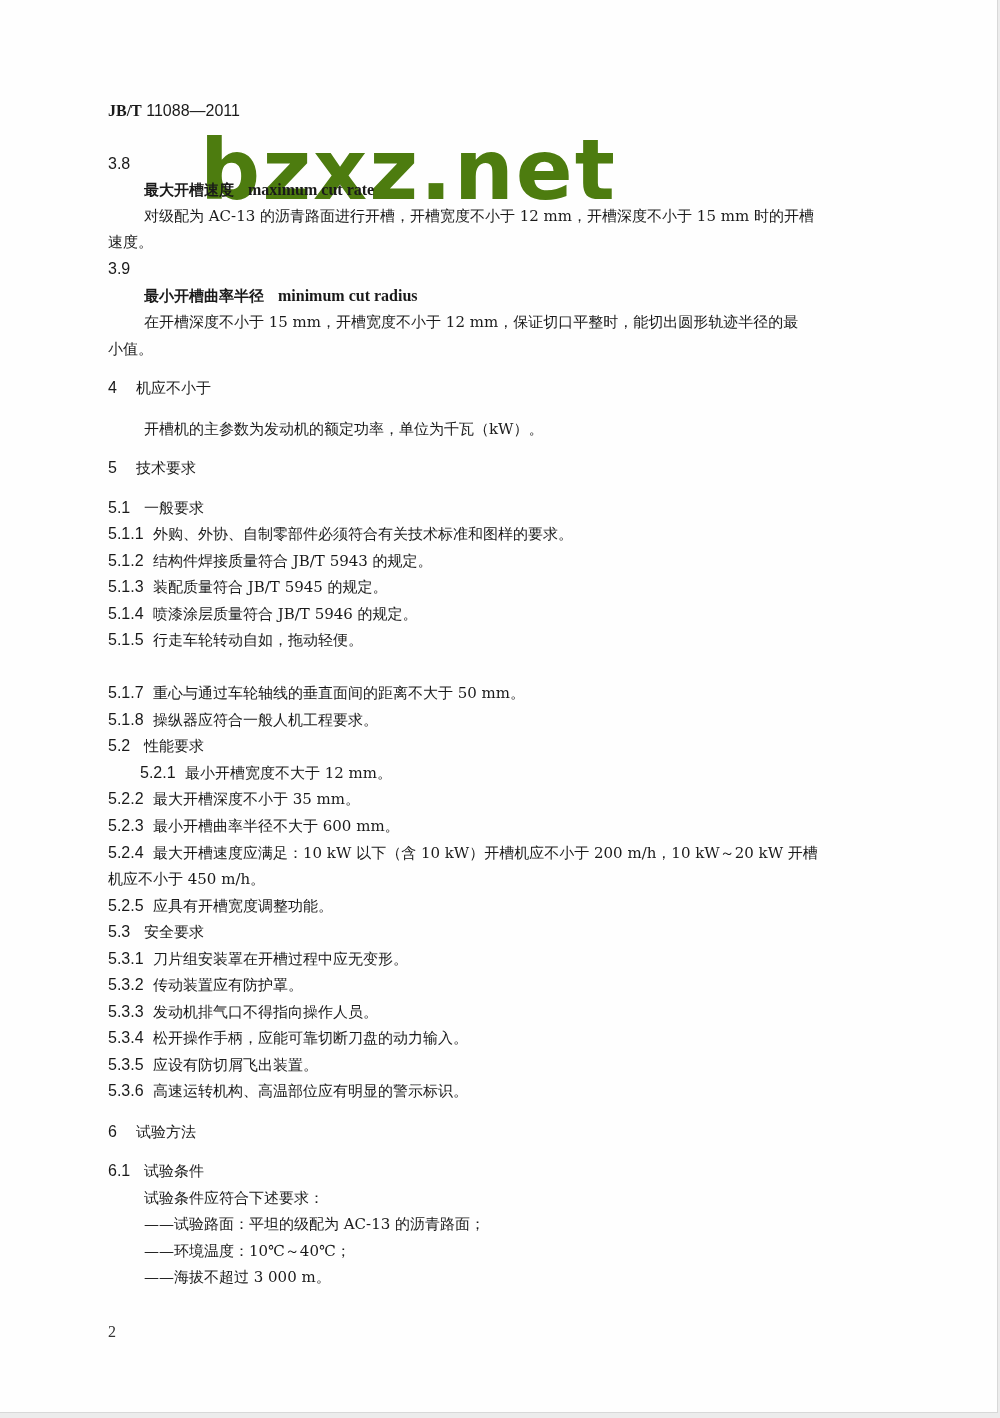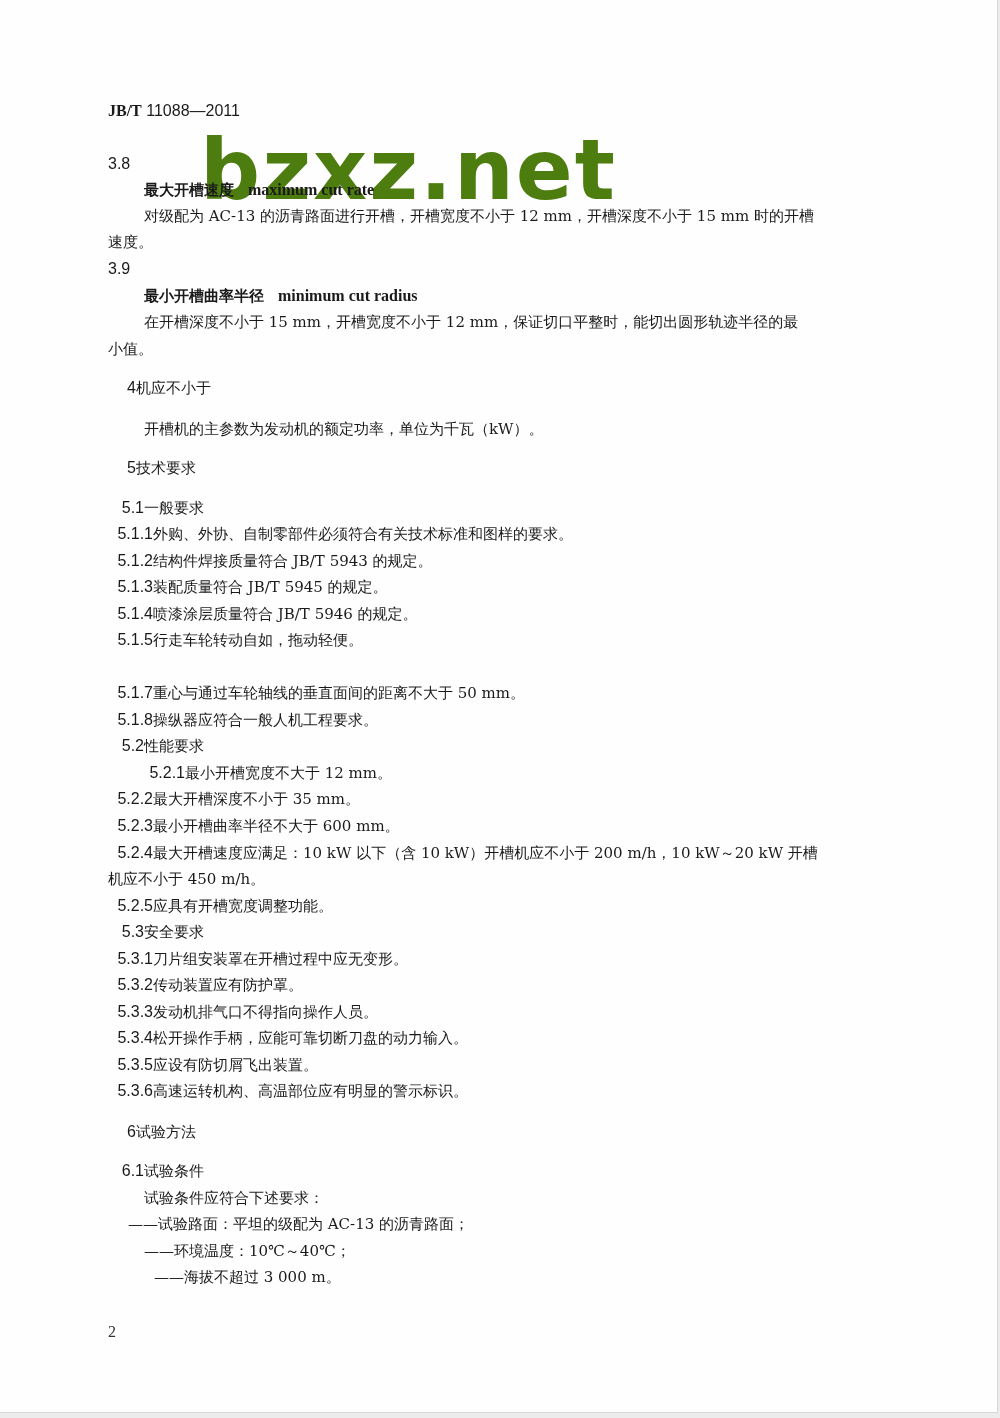--- a/index.html
+++ b/index.html
@@ -56,21 +56,20 @@
       font-family: "Liberation Serif", "DejaVu Serif", serif;
       font-size: 16px;
       color: #1a1a1a;
       white-space: nowrap;
       line-height: 20px;
     }
     .num {
       font-family: "Liberation Sans", sans-serif;
       font-size: 16px;
       display: inline-block;
-      text-align: right;
     }
     .num-clause { width: 45px; }
     .num-sub { width: 36px; }
     .num-h1 { width: 28px; }
     .term-cn {
       font-family: "DejaVu Sans", sans-serif;
       font-weight: bold;
       font-size: 15px;
     }
     .term-en {
@@ -167,18 +166,18 @@
   <div class="line body-text" style="left:108px; top:1055px;"><span class="num num-clause">5.3.5</span><span>应设有防切屑飞出装置。</span></div>
   <div class="line body-text" style="left:108px; top:1081px;"><span class="num num-clause">5.3.6</span><span>高速运转机构、高温部位应有明显的警示标识。</span></div>
 
   <div class="line heading" style="left:108px; top:1122px;">
     <span class="num num-h1">6</span><span>试验方法</span>
   </div>
   <div class="line heading" style="left:108px; top:1161px;">
     <span class="num num-sub">6.1</span><span>试验条件</span>
   </div>
   <div class="line body-text" style="left:144px; top:1188px;">试验条件应符合下述要求：</div>
-  <div class="line body-text" style="left:128px; top:1214px;">——试验路面：平坦的级配为 AC-13 的沥青路面；</div>
+  <div class="line body-text" style="left:144px; top:1214px;">——试验路面：平坦的级配为 AC-13 的沥青路面；</div>
   <div class="line body-text" style="left:144px; top:1241px;">——环境温度：10℃～40℃；</div>
-  <div class="line body-text" style="left:144px; top:1267px;margin-left:10px;">——海拔不超过 3 000 m。</div>
+  <div class="line body-text" style="left:144px; top:1267px;">——海拔不超过 3 000 m。</div>
 
   <div class="page-number">2</div>
 </div>
 
 </body></html>

